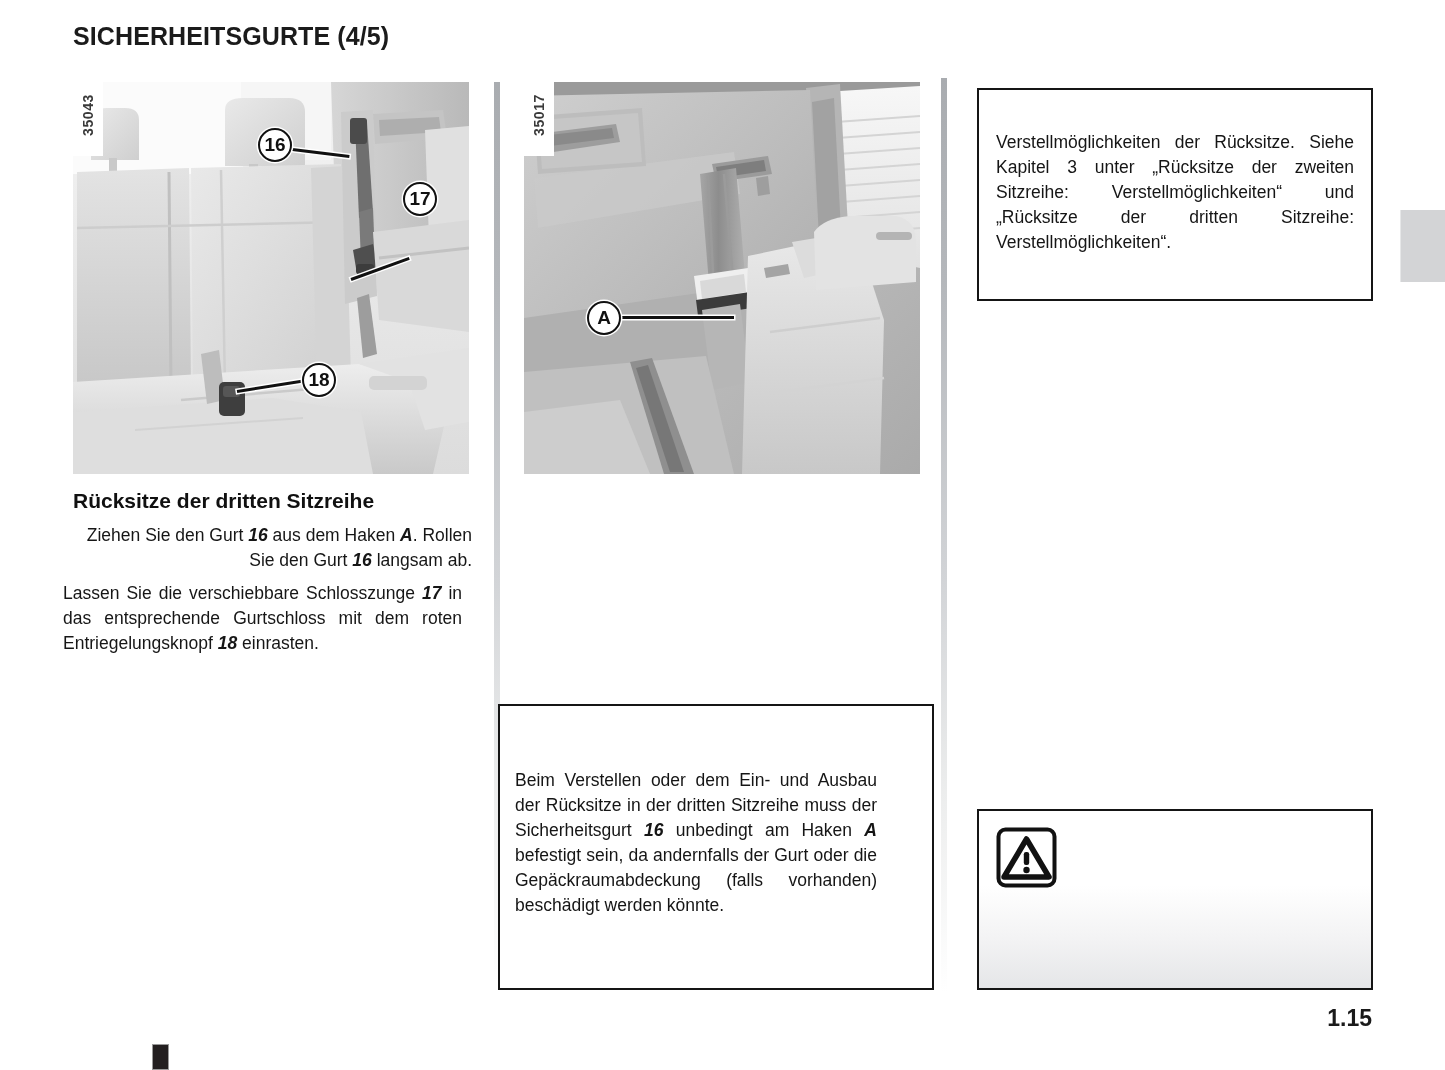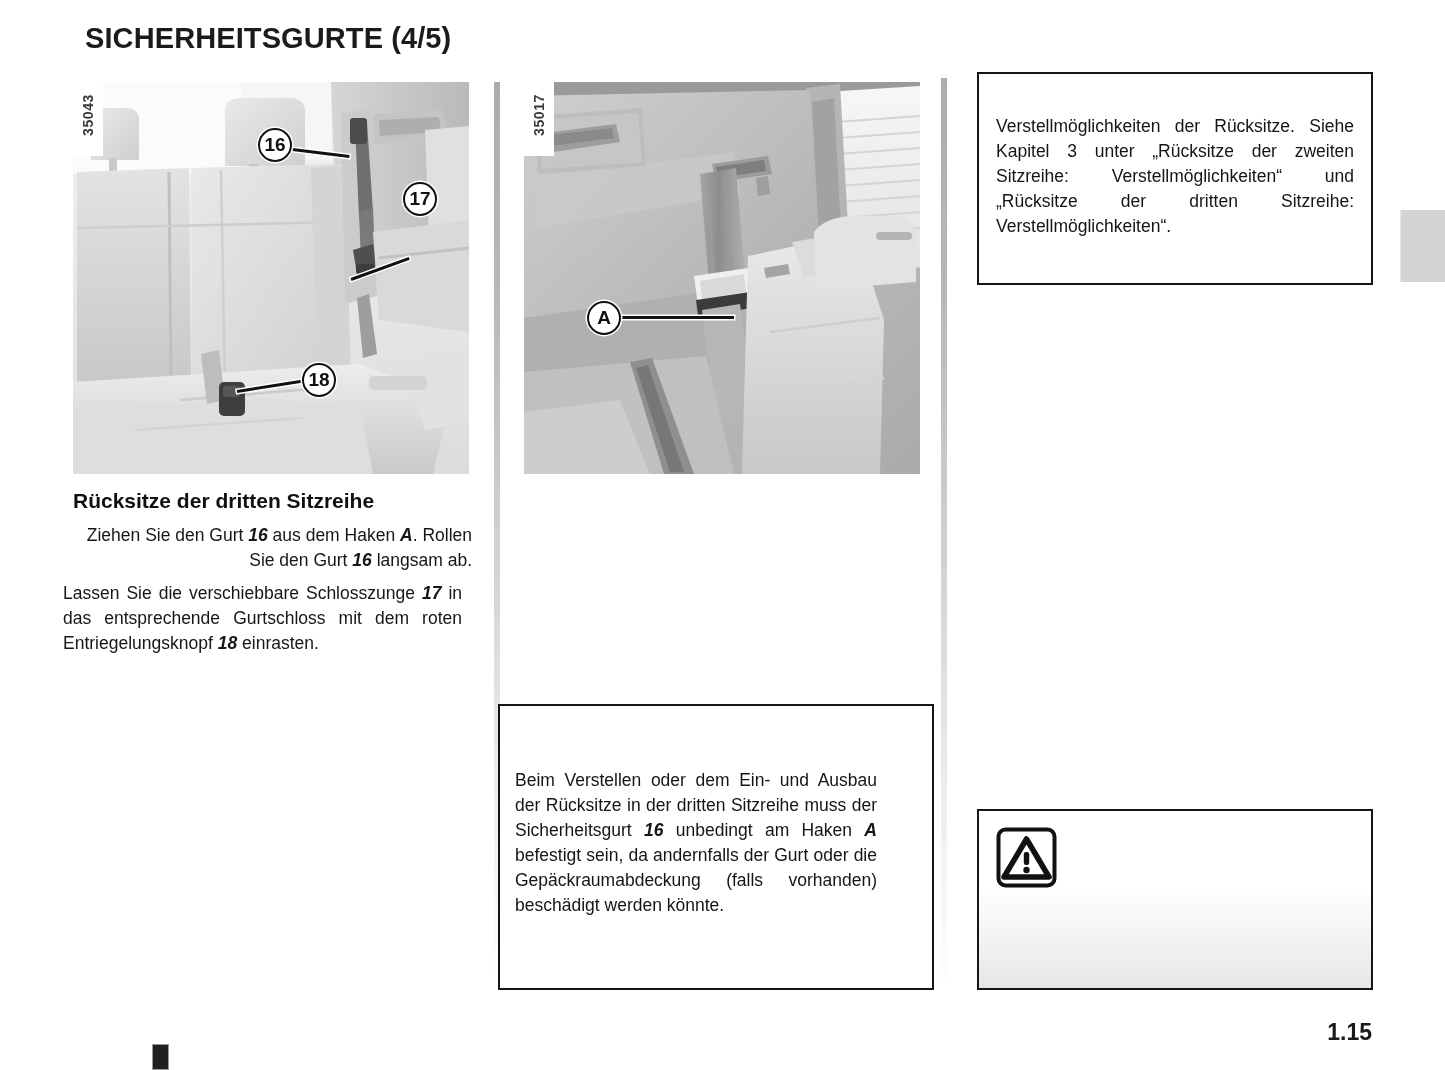--- a/index.html
+++ b/index.html
@@ -14,25 +14,24 @@
     font-family: "Liberation Sans", sans-serif;
     color: #1a1a1a;
     overflow: hidden;
   }
 
   
   .page-title {
     position: absolute;
     left: 73px;
     top: 22px;
-    font-size: 29px;
+    font-size: 25px;
     font-weight: bold;
     letter-spacing: 0.1px;
     color: #1b1b1b;
-    margin-left: 12px;
   }
 
   
   .col-divider {
     position: absolute;
     width: 6px;
     top: 82px;
     height: 900px;
     background: linear-gradient(to bottom, #a9acb0 0%, #b4b7bb 22%, #d2d4d7 55%, #eceded 78%, #ffffff 100%);
   }
@@ -150,21 +149,21 @@
     font-size: 17.5px;
     line-height: 25px;
     text-align: justify;
     color: #151515;
   }
   .note-box .note-text b { font-weight: bold; font-style: italic; }
 
   
   .box-ref {
     left: 977px;
-    top: 72px;
+    top: 88px;
     width: 396px;
     height: 213px;
   }
   .box-ref .note-text {
     left: 17px;
     top: 40px;
     width: 358px;
   }
 
   
@@ -202,21 +201,20 @@
   }
 
   
   .page-number {
     position: absolute;
     right: 73px;
     top: 1005px;
     font-size: 23px;
     font-weight: bold;
     color: #1a1a1a;
-    margin-top: 14px;
   }
   .corner-mark {
     position: absolute;
     left: 152px;
     top: 1044px;
     width: 17px;
     height: 26px;
     background: #231f20;
     border: 1px solid #9a9a9a;
     box-sizing: border-box;

